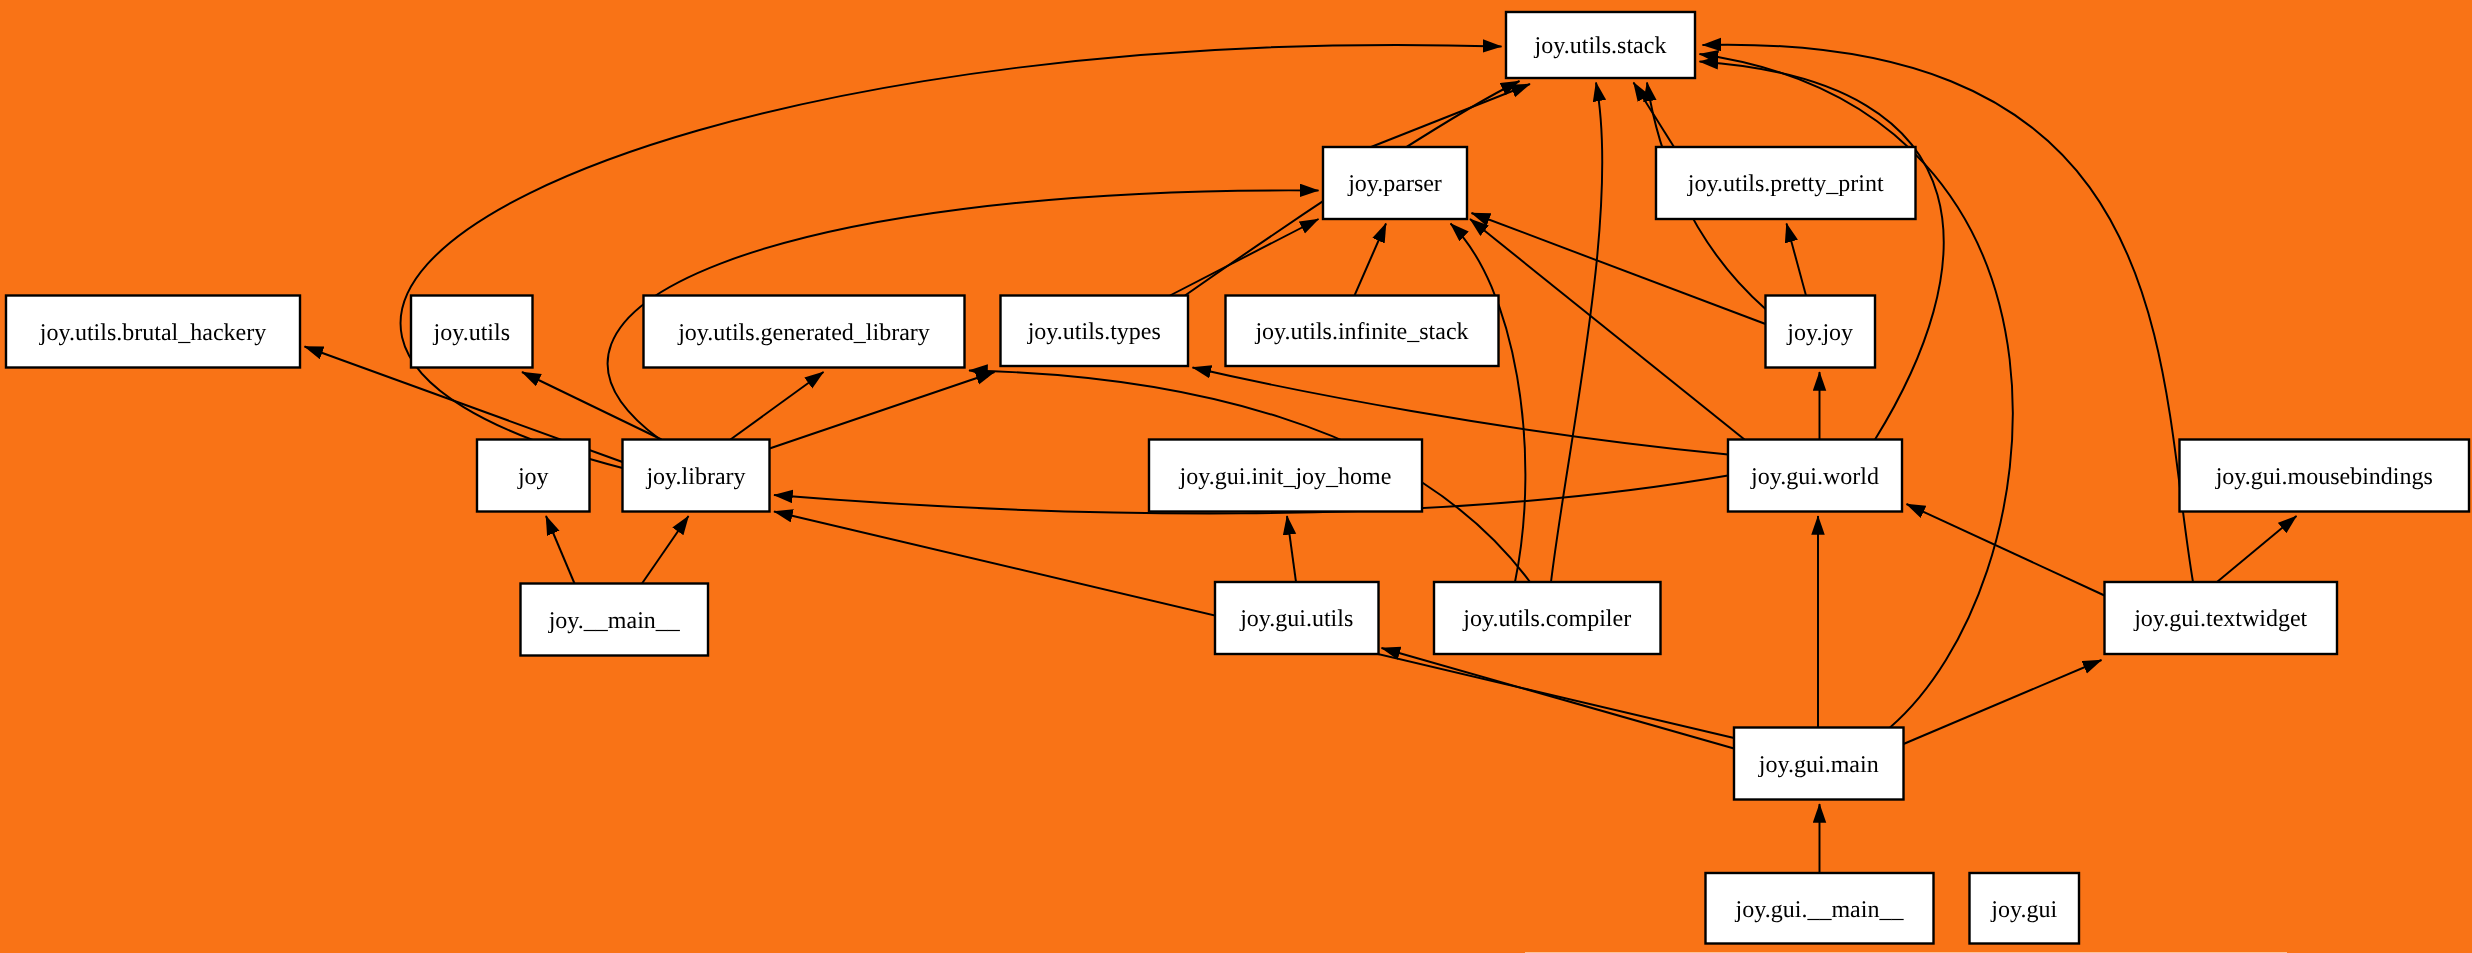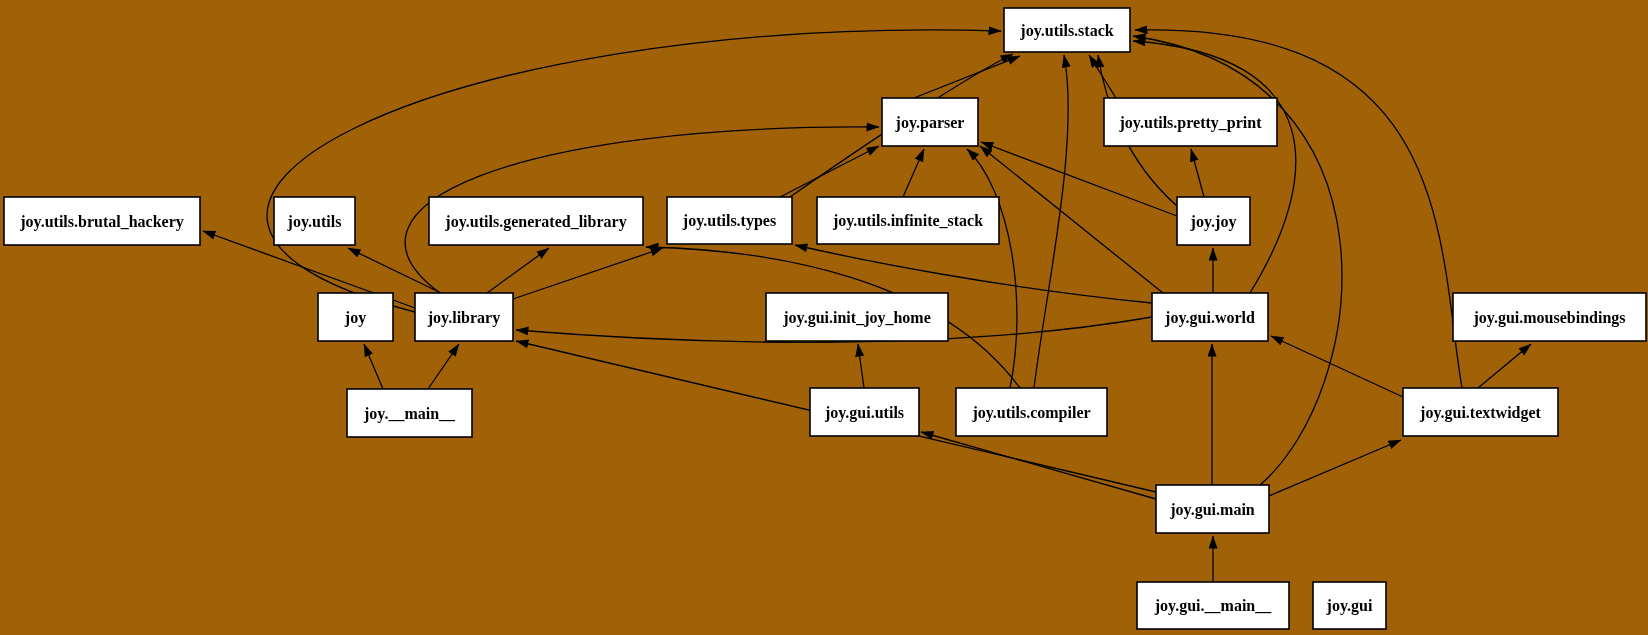--- a/index.html
+++ b/index.html
@@ -4,23 +4,22 @@
 <style>
   html, body {
     margin: 0;
     padding: 0;
     background: #ffffff;
   }
   .canvas {
     position: relative;
     width: 1648px;
     height: 635px;
-    background: #a16207;
+    background: #f97316;
     overflow: hidden;
-    font-weight: bold;
   }
   svg { display: block; }
   .node-rect {
     fill: #ffffff;
     stroke: #000000;
     stroke-width: 1.6;
   }
   .node-label {
     font-family: "Liberation Serif", "DejaVu Serif", serif;
     font-size: 16px;

